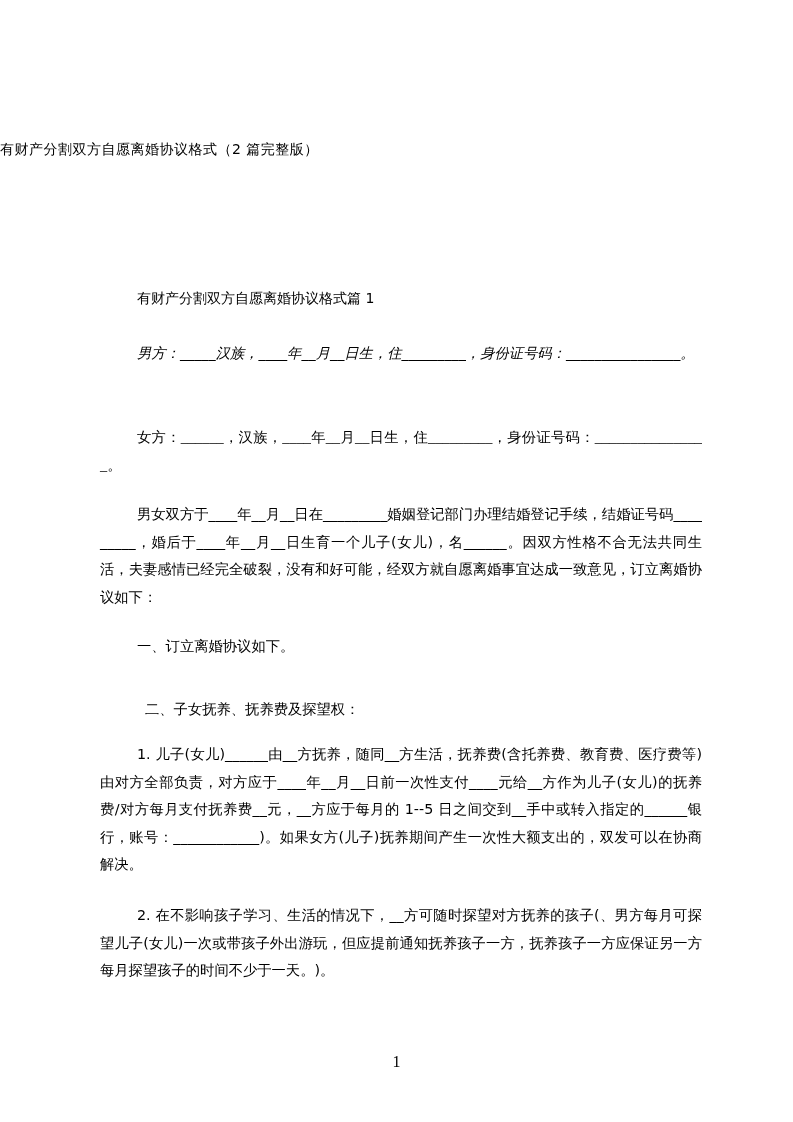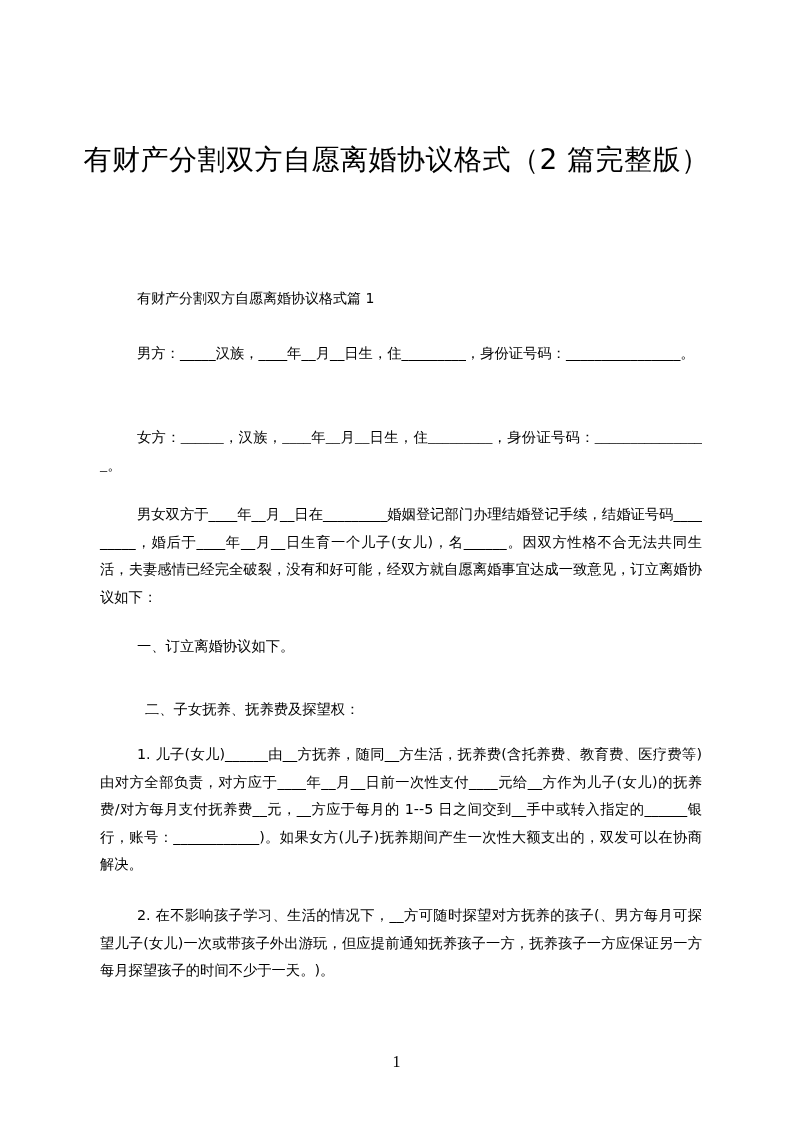--- a/index.html
+++ b/index.html
@@ -1,24 +1,24 @@
 <!DOCTYPE html>
 <html><head>
 <meta charset="utf-8">
 <style>
   html, body { margin: 0; padding: 0; background: #ffffff; }
   body { width: 793px; height: 1122px; position: relative; overflow: hidden;
          font-family: "DejaVu Sans", "Liberation Sans", sans-serif; color: #000; }
   .page { position: absolute; left: 0; top: 0; width: 793px; height: 1122px; background: #fff; }
-  .title { position: absolute; top: 141px; left: 0; width: 793px; text-align: center;
-           font-size: 28px; letter-spacing: 0.5px; }
+  .title { position: absolute; top: 141px; left: 0; width: 793px; text-align: left;
+           font-size: 14px; letter-spacing: 0.5px; }
   .subtitle { position: absolute; top: 290px; left: 137px; font-size: 14px; font-weight: normal; }
   .para { position: absolute; left: 100px; width: 602px; font-size: 14.3px; line-height: 27.5px;
           text-align: justify; text-indent: 37px; word-break: break-all; }
-  .p1 { top: 340px; }
+  .p1 { top: 340px; font-style: italic; }
   .p2 { top: 424px; font-family: Liberation Serif, serif; }
   .p3 { top: 501px; }
   .p4 { top: 633px; }
   .p5 { top: 688px; }
   .p6 { top: 741px; }
   .p7 { top: 902px; }
   .page-number { position: absolute; top: 1053px; left: 0; width: 793px; text-align: center;
                  font-family: "Liberation Serif", serif; font-size: 16px; }
 </style>
 </head>

